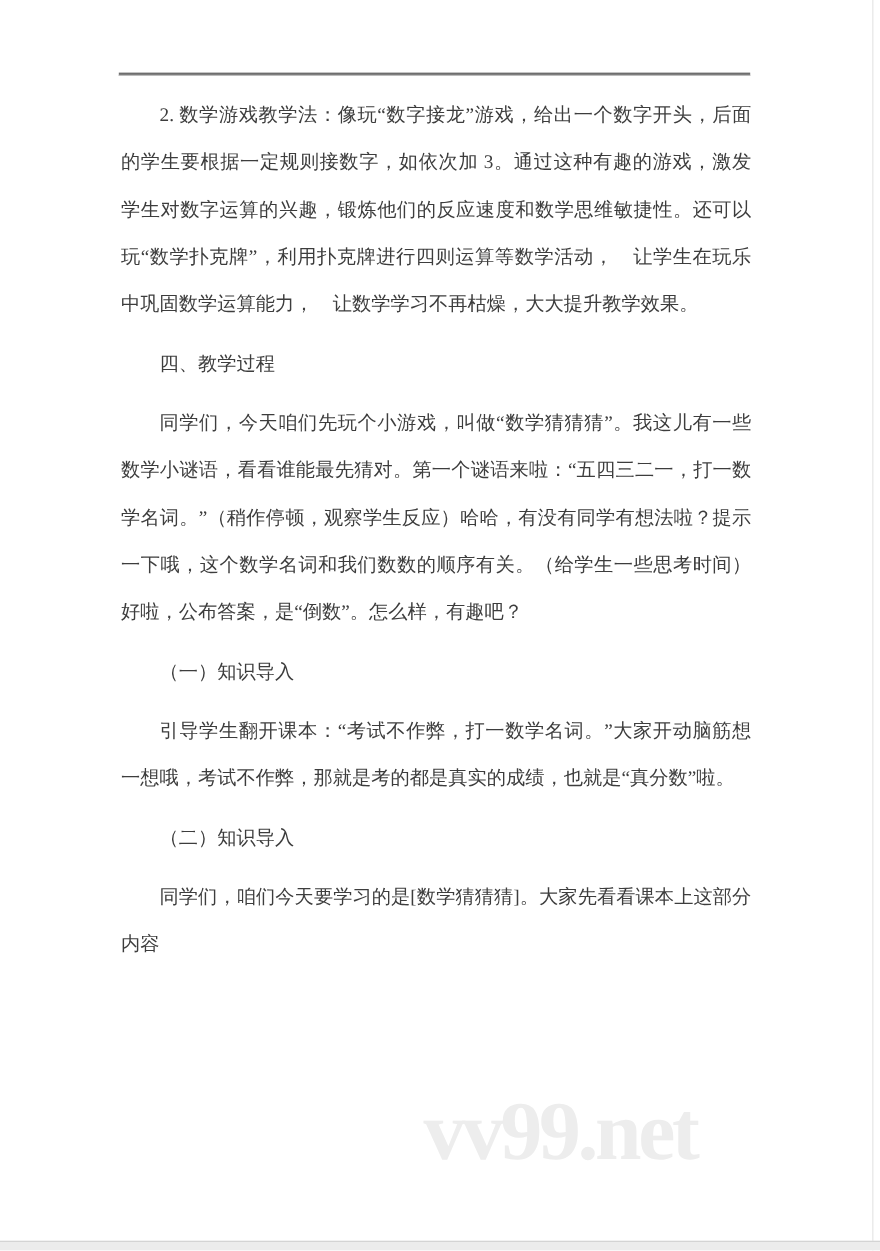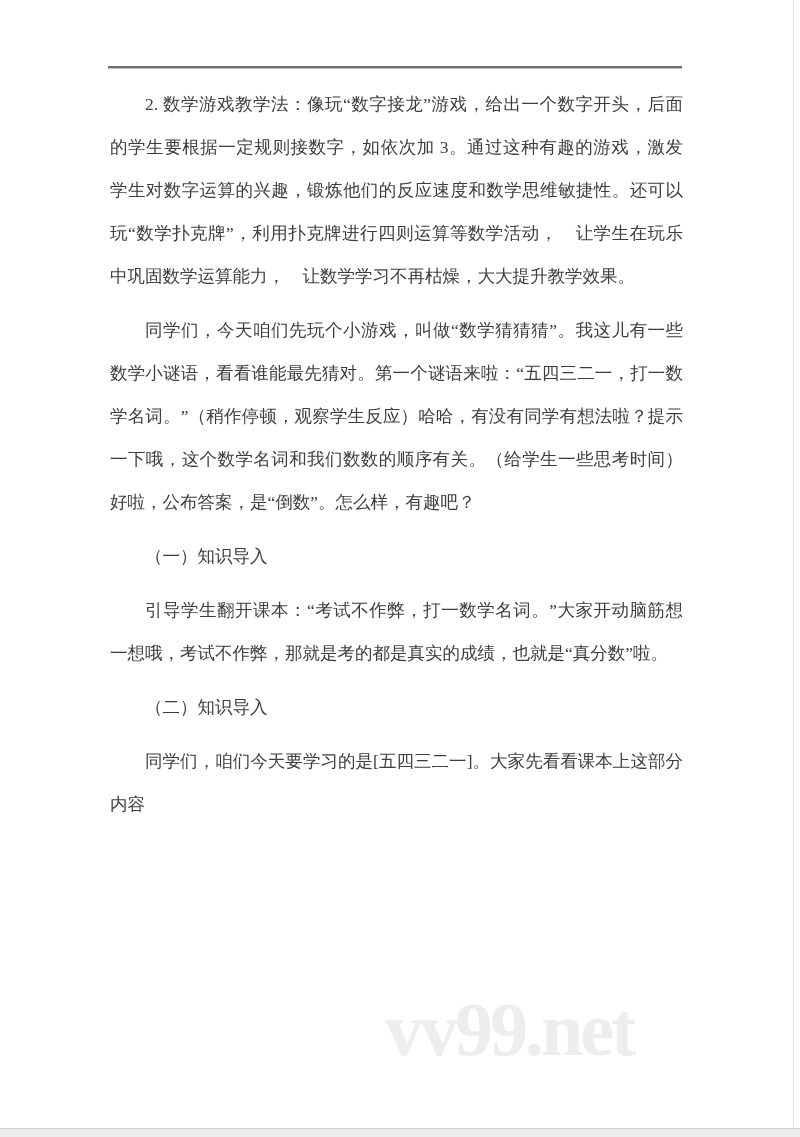--- a/index.html
+++ b/index.html
@@ -73,23 +73,24 @@
 <body>
 
 <div class="page">
 
   <div class="top-rule"></div>
 
   <div class="watermark">vv99.net</div>
 
   <div class="content">
     <div class="para">2. 数学游戏教学法：像玩“数字接龙”游戏，给出一个数字开头，后面的学生要根据一定规则接数字，如依次加 3。通过这种有趣的游戏，激发学生对数字运算的兴趣，锻炼他们的反应速度和数学思维敏捷性。还可以玩“数学扑克牌”，利用扑克牌进行四则运算等数学活动，　让学生在玩乐中巩固数学运算能力，　让数学学习不再枯燥，大大提升教学效果。</div>
+    <div class="para">四、教学过程</div>
     <div class="para">同学们，今天咱们先玩个小游戏，叫做“数学猜猜猜”。我这儿有一些数学小谜语，看看谁能最先猜对。第一个谜语来啦：“五四三二一，打一数学名词。”（稍作停顿，观察学生反应）哈哈，有没有同学有想法啦？提示一下哦，这个数学名词和我们数数的顺序有关。（给学生一些思考时间）好啦，公布答案，是“倒数”。怎么样，有趣吧？</div>
     <div class="para">（一）知识导入</div>
     <div class="para">引导学生翻开课本：“考试不作弊，打一数学名词。”大家开动脑筋想一想哦，考试不作弊，那就是考的都是真实的成绩，也就是“真分数”啦。</div>
     <div class="para">（二）知识导入</div>
-    <div class="para">同学们，咱们今天要学习的是[五四三二一]。大家先看看课本上这部分内容</div>
+    <div class="para">同学们，咱们今天要学习的是[数学猜猜猜]。大家先看看课本上这部分内容</div>
   </div>
 
   <div class="right-edge"></div>
   <div class="bottom-edge"></div>
 
 </div>
 
 </body></html>

